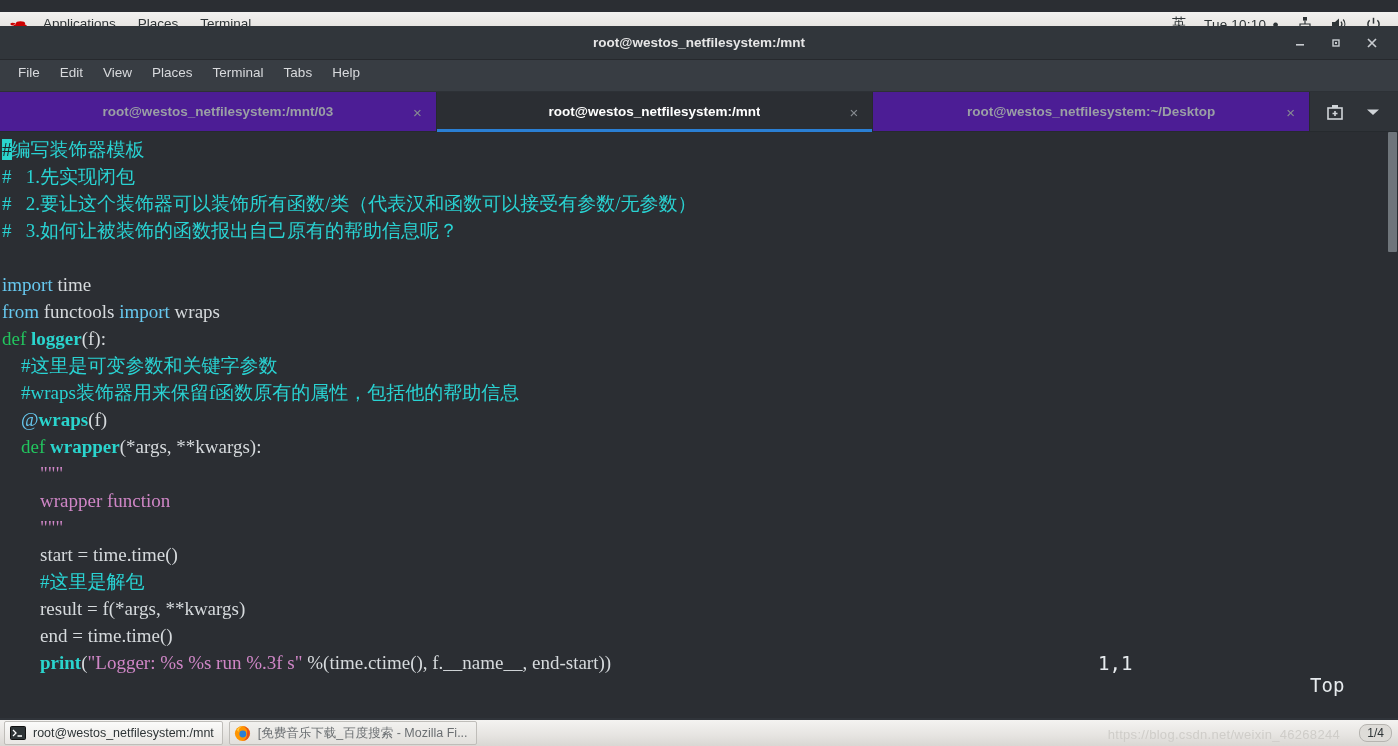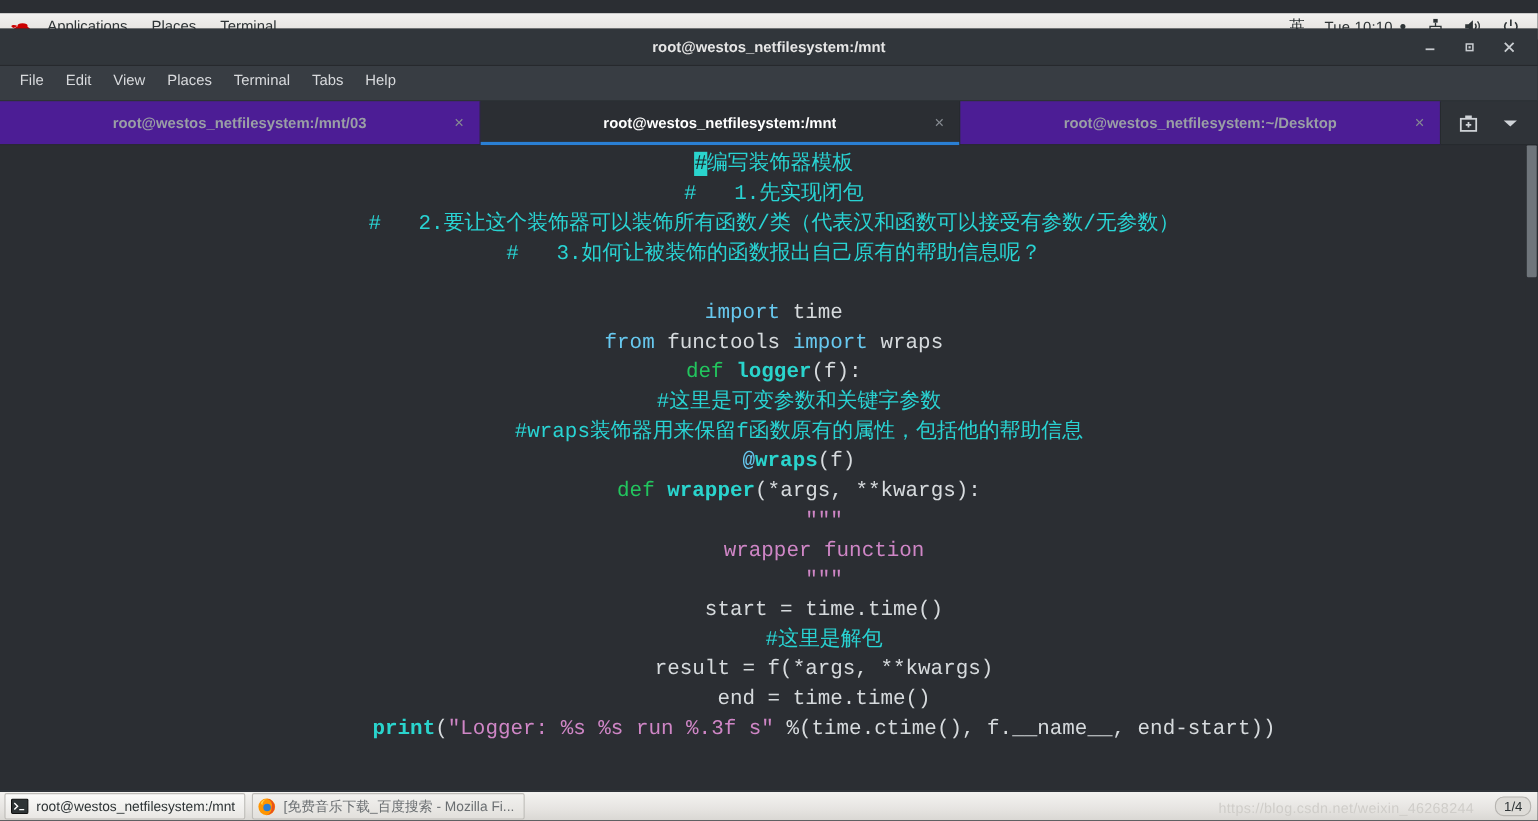--- a/index.html
+++ b/index.html
@@ -82,25 +82,24 @@
   .tabtools { display: flex; align-items: center; background: #2f3338; padding: 0 6px; }
   .tabtools .tool { width: 38px; height: 40px; display: flex; align-items: center; justify-content: center; color: #d0d4d8; }
 
   
   .term {
     position: relative;
     height: 586px; background: #2b2e33; overflow: hidden;
     padding: 4px 0 0 0;
   }
   .term-inner {
-    font-family: Liberation Mono, monospace;
+    font-family: Liberation Serif, serif;
     font-size: 19px; line-height: 27px;
     white-space: pre; color: #d6dadd;
-    padding-left: 9px;
-    text-align: center;
+    padding-left: 2px;
   }
   .term-scroll {
     position: absolute; right: 0; top: 0; width: 11px; height: 100%;
     background: #2b2e33;
   }
   .term-scroll .thumb {
     position: absolute; left: 1px; top: 0; width: 9px; height: 120px;
     background: #6f757b; border-radius: 1px;
   }
   .statusline {
@@ -253,20 +252,24 @@
         <div class="tool">
           <svg width="14" height="10" viewBox="0 0 14 10">
               <path d="M1 2.5 L7 8 L13 2.5 Z" fill="#d0d4d8"></path>
             </svg>
         </div>
       </div>
     </div>
 
     <div class="term">
       <div class="term-inner" id="term-lines"><div><span class="cursor">#</span><span class="c-comment">编写装饰器模板</span></div><div><span class="c-comment">#   1.先实现闭包</span></div><div><span class="c-comment">#   2.要让这个装饰器可以装饰所有函数/类（代表汉和函数可以接受有参数/无参数）</span></div><div><span class="c-comment">#   3.如何让被装饰的函数报出自己原有的帮助信息呢？</span></div><div>&nbsp;</div><div><span class="c-kw">import</span><span class="c-plain"> time</span></div><div><span class="c-kw">from</span><span class="c-plain"> functools </span><span class="c-kw">import</span><span class="c-plain"> wraps</span></div><div><span class="c-def">def </span><span class="c-fn">logger</span><span class="c-plain">(f):</span></div><div><span class="c-comment">    #这里是可变参数和关键字参数</span></div><div><span class="c-comment">    #wraps装饰器用来保留f函数原有的属性，包括他的帮助信息</span></div><div><span class="c-kw">    @</span><span class="c-fn">wraps</span><span class="c-plain">(f)</span></div><div><span class="c-def">    def </span><span class="c-fn">wrapper</span><span class="c-plain">(*args, **kwargs):</span></div><div><span class="c-str">        """</span></div><div><span class="c-str">        wrapper function</span></div><div><span class="c-str">        """</span></div><div><span class="c-plain">        start = time.time()</span></div><div><span class="c-comment">        #这里是解包</span></div><div><span class="c-plain">        result = f(*args, **kwargs)</span></div><div><span class="c-plain">        end = time.time()</span></div><div><span class="c-plain">        </span><span class="c-fn">print</span><span class="c-plain">(</span><span class="c-str">"Logger: %s %s run %.3f s"</span><span class="c-plain"> %(time.ctime(), f.__name__, end-start))</span></div></div>
+      <div class="statusline">
+        <span class="col">1,1</span>
+        <span class="pos">Top</span>
+      </div>
       <div class="term-scroll">
         <div class="thumb"></div>
       </div>
     </div>
   </div>
 
   <div class="taskbar">
     <div class="task-item">
       <span class="task-ico">
         <svg width="16" height="14" viewBox="0 0 16 14">

